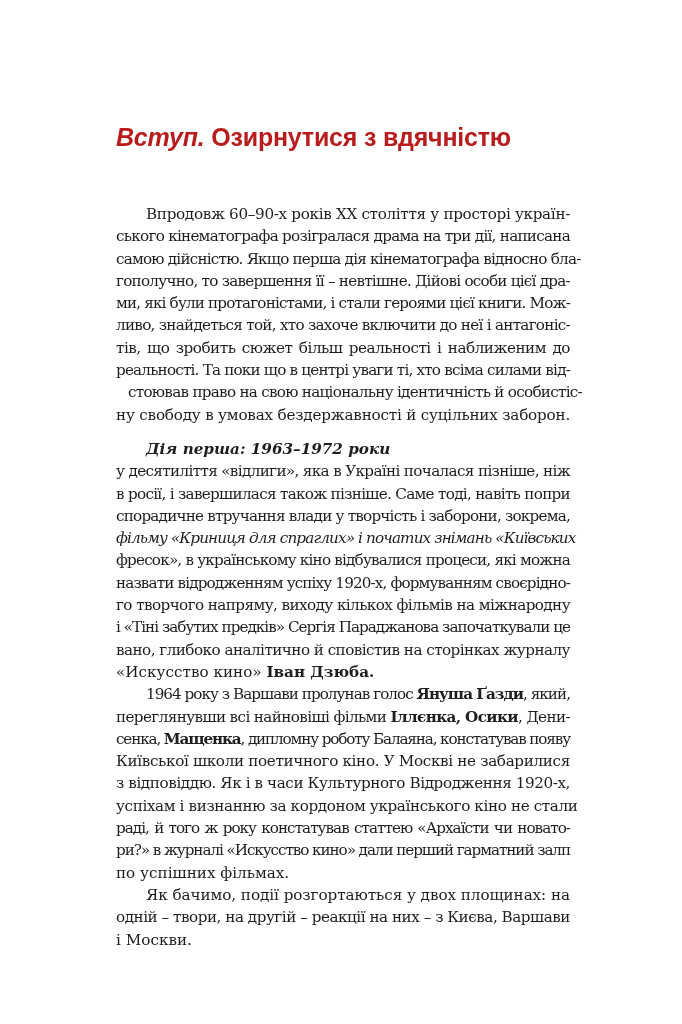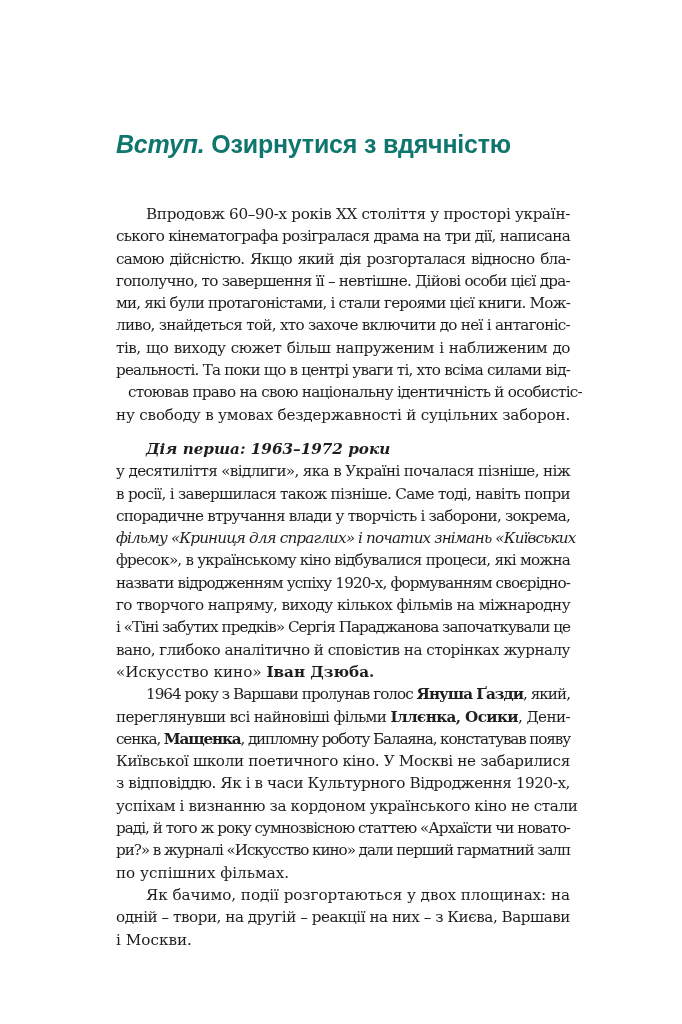--- a/index.html
+++ b/index.html
@@ -1,45 +1,45 @@
 <!DOCTYPE html>
 <html><head>
 <meta charset="utf-8">
 <style>
   html, body { margin: 0; padding: 0; background: #ffffff; }
   body { width: 682px; height: 1024px; position: relative; overflow: hidden; }
   .page { position: absolute; left: 116px; top: 0; width: 454px; color: #1e1e1e; }
   .title {
-    position: absolute; top: 113px; left: 0; white-space: nowrap;
-    font-family: "Liberation Sans", sans-serif; font-size: 25px; letter-spacing: -0.2px; color: #0f766e;
+    position: absolute; top: 106px; left: 0; white-space: nowrap;
+    font-family: "Liberation Sans", sans-serif; font-size: 25px; letter-spacing: -0.2px; color: #b91c1c;
   }
   .title .em { font-style: italic; }
   .body { position: absolute; top: 203px; left: 0; width: 454px;
     font-family: "DejaVu Serif", serif; font-size: 15.2px; line-height: 22.3px; }
   .line { display: block; text-align: justify; text-align-last: justify; white-space: nowrap; }
   .line.last { text-align-last: left; }
   .line.ind { padding-left: 30px; }
   .subhead { font-style: italic; font-weight: bold; padding-left: 30px; margin-top: 12px; display: block; }
   b { font-weight: bold; }
 </style>
 </head>
 <body>
 
 <div class="page">
   <h1 class="title"><span class="em">Вступ.</span><span> Озирнутися з вдячністю</span></h1>
 
   <div class="body">
     <div>
       <span class="line ind" style="letter-spacing: -0.322818px;">Впродовж 60–90-х років XX століття у просторі україн-</span>
       <span class="line" style="letter-spacing: -0.743379px;">ського кінематографа розігралася драма на три дії, написана</span>
-      <span class="line" style="letter-spacing: -0.795259px;">самою дійсністю. Якщо який дія розгорталася відносно бла-</span>
+      <span class="line" style="letter-spacing: -0.795259px;">самою дійсністю. Якщо перша дія кінематографа відносно бла-</span>
       <span class="line" style="letter-spacing: -0.759577px;">гополучно, то завершення її – невтішне. Дійові особи цієї дра-</span>
       <span class="line" style="letter-spacing: -0.845799px;">ми, які були протагоністами, і стали героями цієї книги. Мож-</span>
       <span class="line" style="letter-spacing: -0.727715px;">ливо, знайдеться той, хто захоче включити до неї і антагоніс-</span>
-      <span class="line" style="letter-spacing: -0.484664px;">тів, що виходу сюжет більш напруженим і наближеним до</span>
+      <span class="line" style="letter-spacing: -0.484664px;">тів, що зробить сюжет більш реальності і наближеним до</span>
       <span class="line" style="letter-spacing: -0.811756px;">реальності. Та поки що в центрі уваги ті, хто всіма силами від-</span>
       <span class="line" style="letter-spacing: -0.731197px; margin-left: 12px;">стоював право на свою національну ідентичність й особистіс-</span>
       <span class="line last" style="letter-spacing: -0.2125px;">ну свободу в умовах бездержавності й суцільних заборон.</span>
     </div>
 
     <span class="subhead">Дія перша: 1963–1972 роки</span>
 
     <div>
       <span class="line" style="letter-spacing: -0.657813px;">у десятиліття «відлиги», яка в Україні почалася пізніше, ніж</span>
       <span class="line" style="letter-spacing: -0.708248px;">в росії, і завершилася також пізніше. Саме тоді, навіть попри</span>
@@ -53,21 +53,21 @@
       <span class="line last"><span>«Искусство кино» </span><b>Іван Дзюба.</b></span>
     </div>
 
     <div>
       <span class="line ind" style="letter-spacing: -0.976415px;"><span>1964 року з Варшави пролунав голос </span><b>Януша Ґазди</b><span>, який,</span></span>
       <span class="line" style="letter-spacing: -0.623011px;"><span>переглянувши всі найновіші фільми </span><b>Іллєнка, Осики</b><span>, Дени-</span></span>
       <span class="line" style="letter-spacing: -1.14305px;"><span>сенка, </span><b>Мащенка</b><span>, дипломну роботу Балаяна, констатував появу</span></span>
       <span class="line" style="letter-spacing: -0.344318px;">Київської школи поетичного кіно. У Москві не забарилися</span>
       <span class="line" style="letter-spacing: -0.413377px;">з відповіддю. Як і в часи Культурного Відродження 1920-х,</span>
       <span class="line" style="letter-spacing: -0.38365px;">успіхам і визнанню за кордоном українського кіно не стали</span>
-      <span class="line" style="letter-spacing: -0.970799px;">раді, й того ж року сумнозвісною статтею «Архаїсти чи новато-</span>
+      <span class="line" style="letter-spacing: -0.970799px;">раді, й того ж року констатував статтею «Архаїсти чи новато-</span>
       <span class="line" style="letter-spacing: -1.07543px;">ри?» в журналі «Искусство кино» дали перший гарматний залп</span>
       <span class="line last">по успішних фільмах.</span>
     </div>
 
     <div>
       <span class="line ind" style="letter-spacing: -0.06375px;">Як бачимо, події розгортаються у двох площинах: на</span>
       <span class="line" style="letter-spacing: -0.480208px;">одній – твори, на другій – реакції на них – з Києва, Варшави</span>
       <span class="line last">і Москви.</span>
     </div>
   </div>

